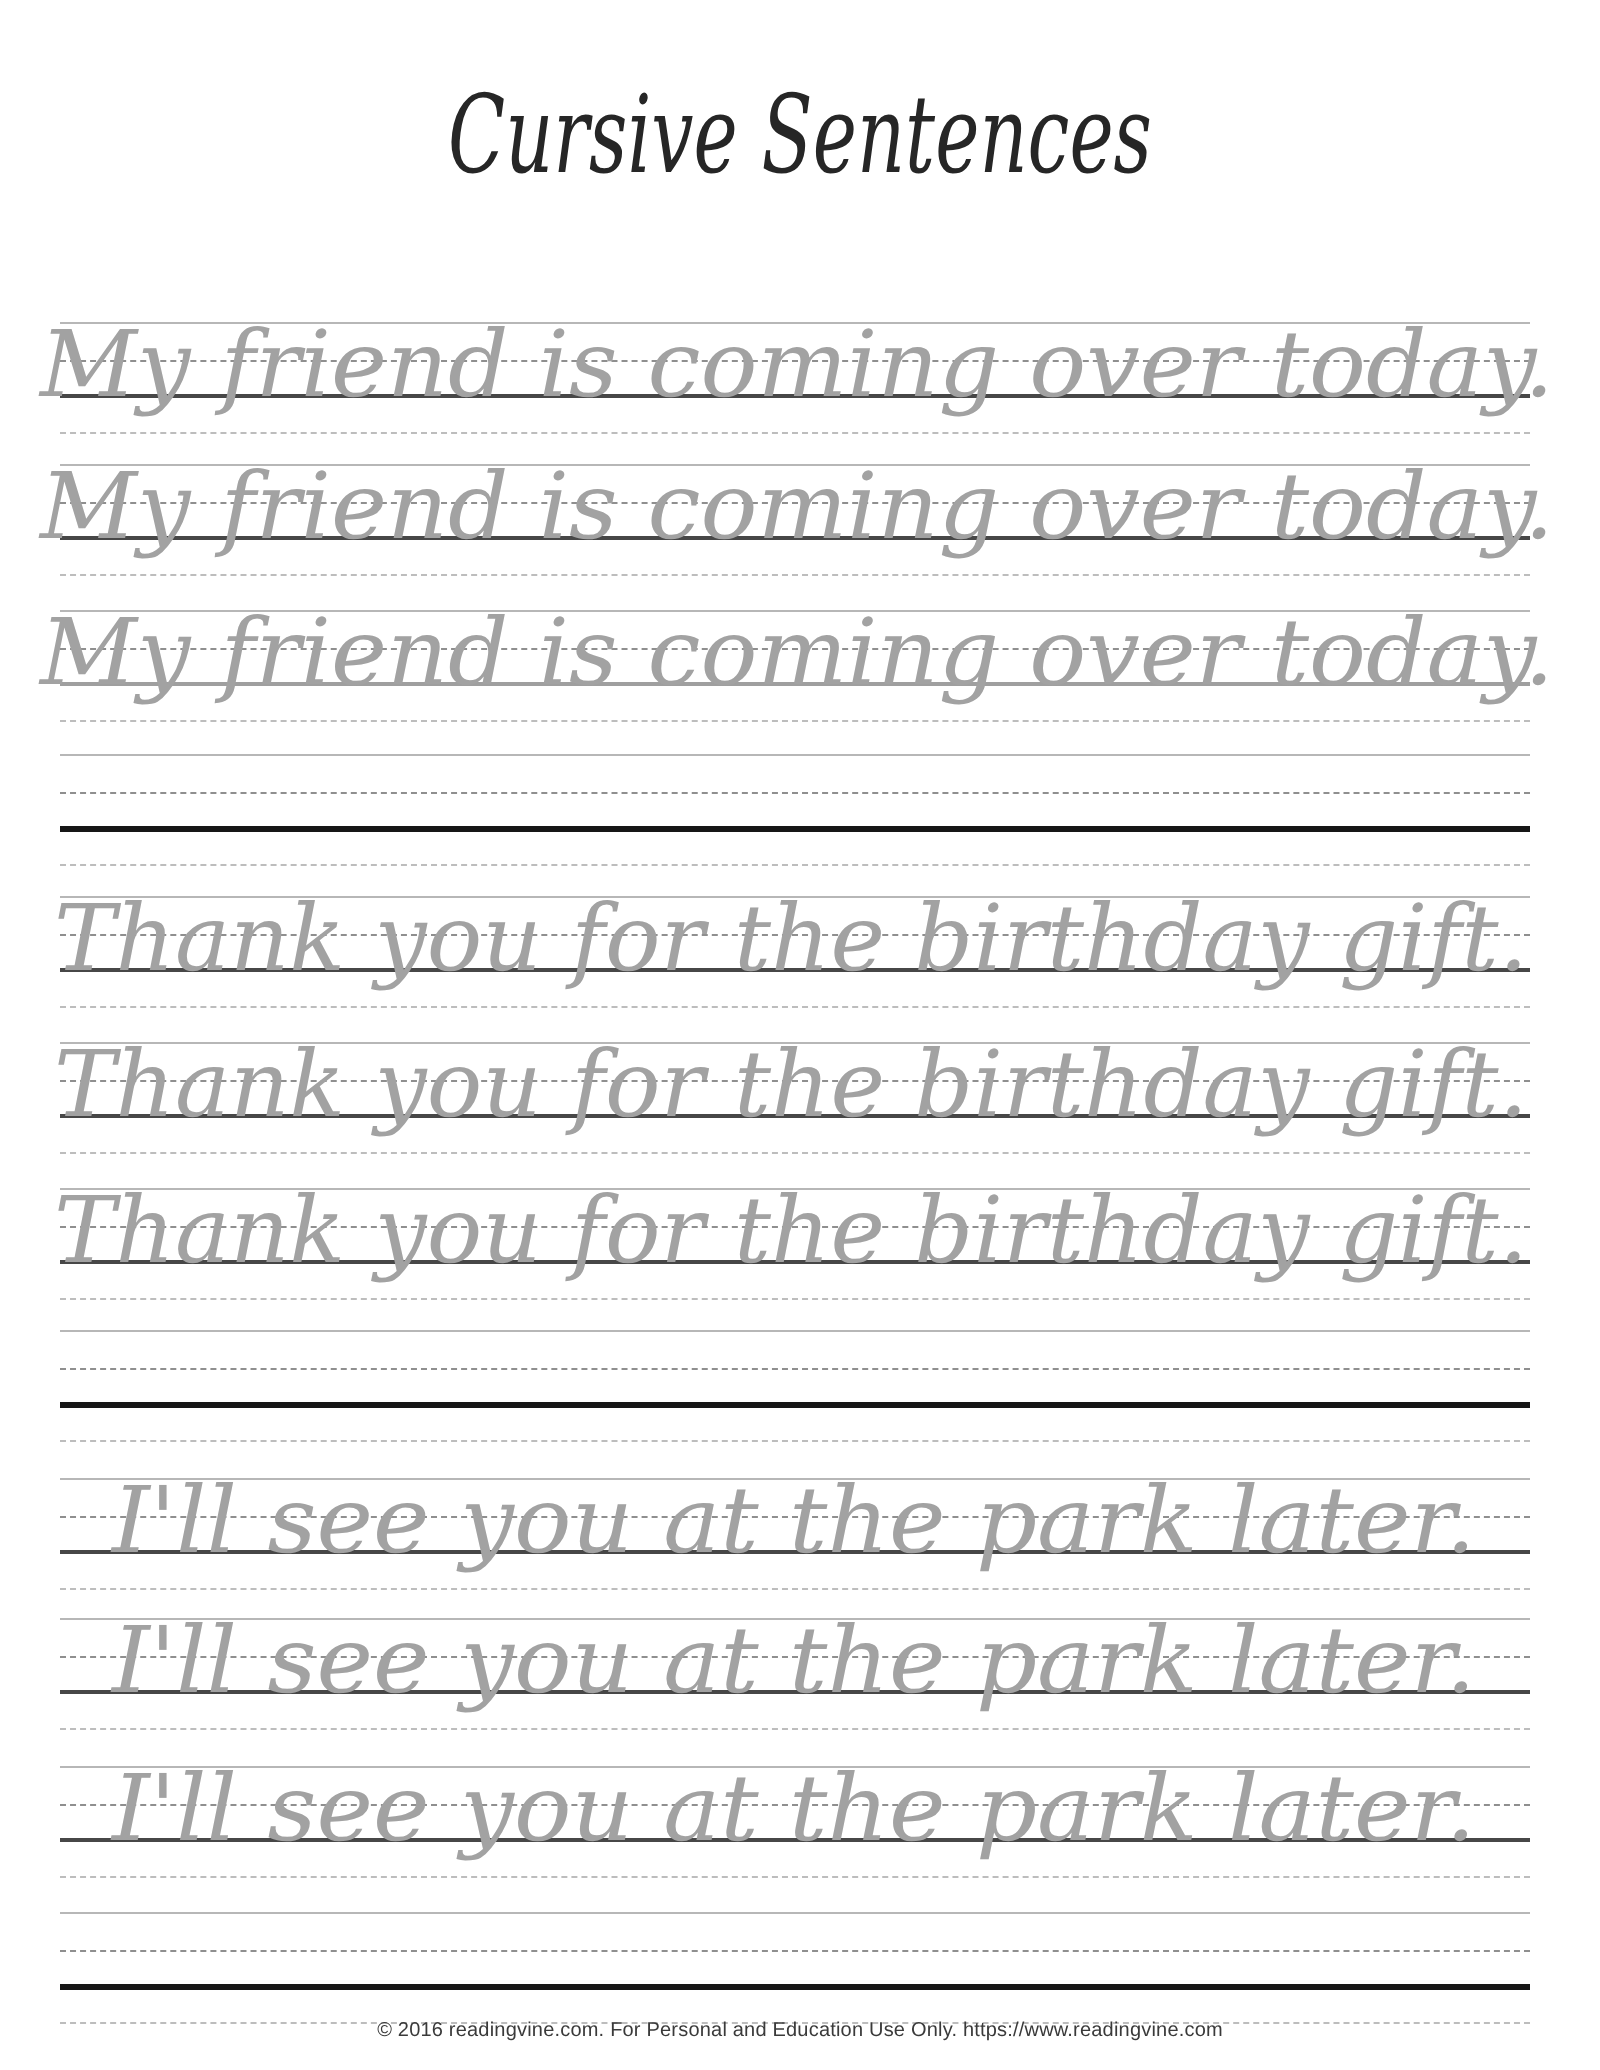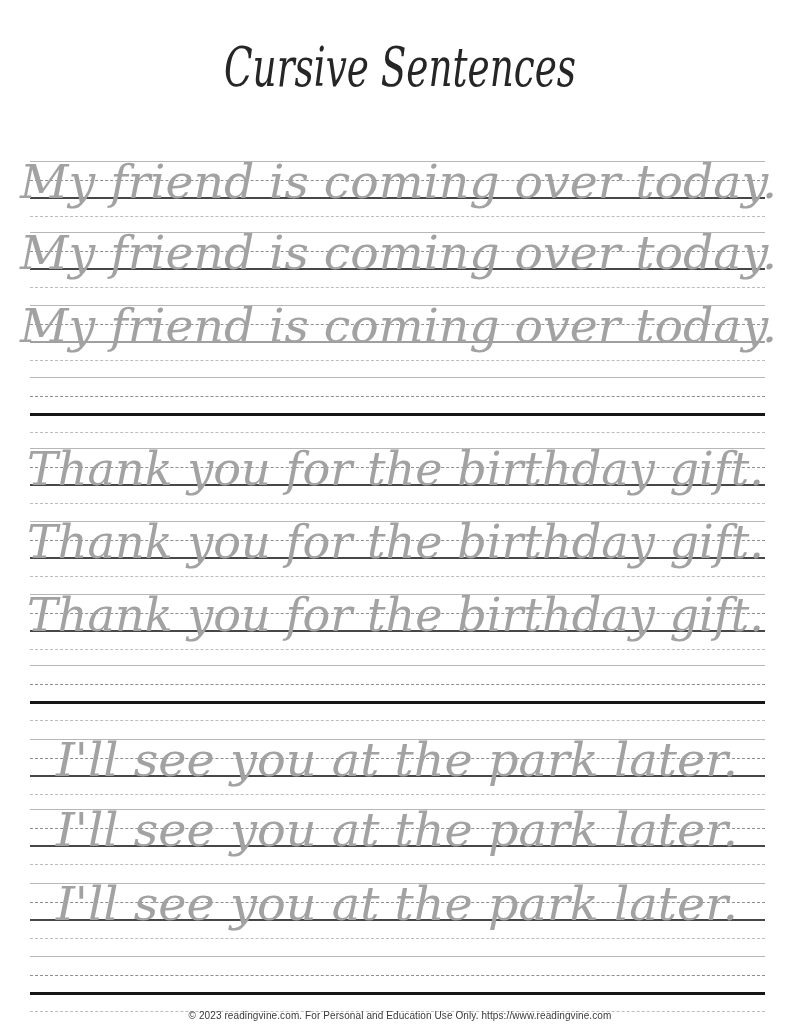--- a/index.html
+++ b/index.html
@@ -187,15 +187,15 @@
     </svg>
   </div>
 
   <div class="row" style="top:956px">
     <div class="gline top"></div>
     <div class="gline mid"></div>
     <div class="gline base write"></div>
     <div class="gline desc"></div>
   </div>
 
-  <div class="footer">© 2023 readingvine.com. For Personal and Education Use Only. https://www.readingvine.com</div>
+  <div class="footer">© 2016 readingvine.com. For Personal and Education Use Only. https://www.readingvine.com</div>
 
 </div>
 
 </body></html>

